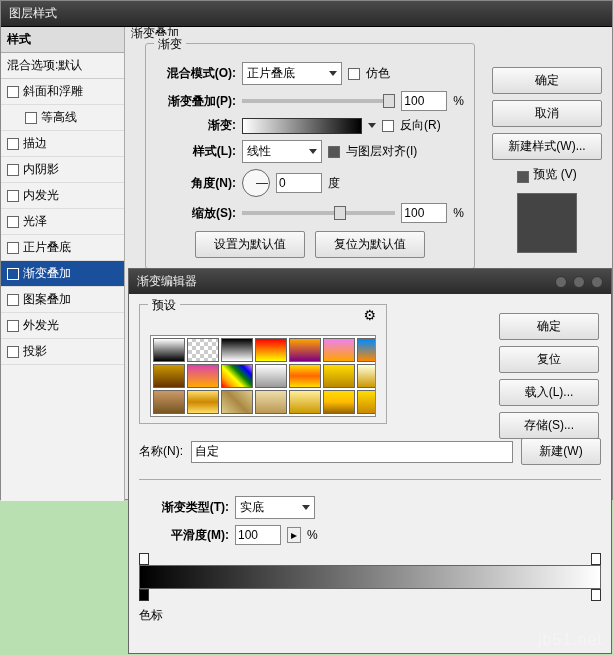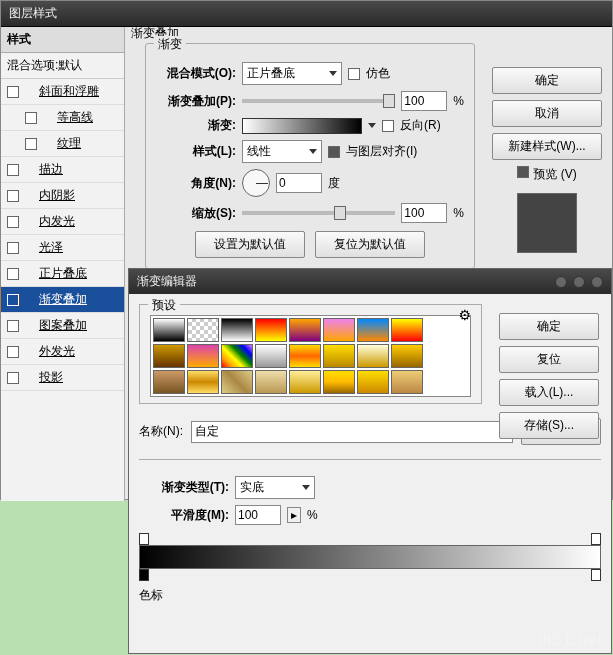--- a/index.html
+++ b/index.html
@@ -3,51 +3,51 @@
 <meta charset="utf-8">
 <style>
 * { box-sizing: border-box; margin: 0; padding: 0; font-family: "Microsoft YaHei", sans-serif; font-size: 12px; }
 body { background: linear-gradient(to bottom, #d9efd3 0%, #c8e6c0 40%, #1a1a1a 40%, #1a1a1a 75%, #b8e0b0 75%); width: 613px; height: 655px; position: relative; }
 .main-dialog { position: absolute; left: 0; top: 0; width: 613px; height: 500px; background: #e8e8e8; border: 1px solid #888; }
 .titlebar { background: linear-gradient(#4a4a4a, #2a2a2a); color: #eee; padding: 4px 8px; border-bottom: 1px solid #000; }
 .body { display: flex; height: calc(100% - 24px); }
 .style-list { width: 124px; border-right: 1px solid #aaa; background: #f2f2f2; }
 .style-list .head { background: #ddd; padding: 4px 6px; border-bottom: 1px solid #aaa; font-weight: bold; }
 .style-list .sub { padding: 4px 6px; border-bottom: 1px solid #ccc; }
-.style-list .item { padding: 4px 6px; display: flex; align-items: center; gap: 20px; border-bottom: 1px solid #ddd; cursor: pointer; text-decoration: underline; }
+.style-list .item { padding: 4px 6px; display: flex; align-items: center; gap: 4px; border-bottom: 1px solid #ddd; cursor: pointer; }
 .style-list .item.indent { padding-left: 24px; }
 .style-list .item.sel { background: #1a4f9c; color: #fff; }
 .chk { width: 12px; height: 12px; border: 1px solid #666; background: #fff; display: inline-block; }
 .content { flex: 1; padding: 10px; position: relative; }
 .rightcol { position: absolute; right: 10px; top: 40px; width: 110px; display: flex; flex-direction: column; gap: 6px; }
 .btn { background: linear-gradient(#fafafa,#e0e0e0); border: 1px solid #888; padding: 4px 0; text-align: center; cursor: pointer; border-radius: 2px; }
 .section-label { position: absolute; top: 38px; left: 140px; }
 .group { border: 1px solid #aaa; border-radius: 3px; padding: 12px 10px 10px 10px; margin-top: 6px; position: relative; width: 330px; margin-left: 10px; }
 .group > .legend { position: absolute; top: -8px; left: 8px; background: #e8e8e8; padding: 0 4px; }
 .row { display: flex; align-items: center; gap: 6px; margin: 6px 0; }
 .row label { width: 80px; text-align: right; font-weight: bold; }
 .select { border: 1px solid #888; padding: 2px 4px; background: #fff; min-width: 80px; display: flex; align-items: center; justify-content: space-between; }
 .tri { width: 0; height: 0; border-left: 4px solid transparent; border-right: 4px solid transparent; border-top: 5px solid #333; }
 .slider { flex: 1; height: 4px; background: #bbb; position: relative; }
 .slider .thumb { position: absolute; top: -5px; width: 12px; height: 14px; background: #ddd; border: 1px solid #666; }
 .num { width: 46px; border: 1px solid #888; padding: 2px; background: #fff; }
 .gradswatch { width: 120px; height: 16px; background: linear-gradient(to right,#fff,#000); border: 1px solid #333; }
 .angle { width: 28px; height: 28px; border: 1px solid #666; border-radius: 50%; background: #f8f8f8; position: relative; }
 .angle::after { content:''; position:absolute; left:50%; top:50%; width:12px; height:1px; background:#333; transform-origin:left; transform:rotate(0deg); }
-.pv-label { display: flex; align-items: flex-start; gap: 4px; justify-content: center; }
+.pv-label { display: flex; align-items: flex-end; gap: 4px; justify-content: center; }
 .preview { width: 60px; height: 60px; background: #444; border: 1px solid #666; margin: 4px auto 0; }
 .defaults { display: flex; gap: 10px; justify-content: center; margin-top: 8px; }
 
 
 .ge { position: absolute; left: 128px; top: 268px; width: 484px; height: 386px; background: #f0f0f0; border: 1px solid #666; }
 .ge-title { background: linear-gradient(#4a4a4a,#2a2a2a); color:#eee; padding: 4px 8px; display:flex; align-items:center; justify-content:space-between; }
 .ge-dots { display:flex; gap:6px; }
 .dot { width:12px; height:12px; border-radius:50%; background:#666; border:1px solid #333; }
 .ge-body { padding: 10px; }
-.presets { border: 1px solid #aaa; padding: 10px 10px 6px 10px; position: relative; width: 343px; }
+.presets { border: 1px solid #aaa; padding: 30px 10px 6px 10px; position: relative; width: 248px; }
 .presets .legend { position:absolute; top:-8px; left:8px; background:#f0f0f0; padding:0 4px; }
 .gear { position:absolute; right:10px; top:2px; font-size:14px; }
 .swatch-grid { display:grid; grid-template-columns:repeat(8,32px); gap:2px; max-height:120px; overflow:hidden; border:1px solid #888; padding:2px; background:#fff; }
 .sw { width:32px; height:24px; border:1px solid #666; }
 .ge-right { position:absolute; right:12px; top:44px; width:100px; display:flex; flex-direction:column; gap:6px; }
 .name-row { display:flex; align-items:center; gap:8px; margin-top:14px; }
 .name-input { flex:1; border:1px solid #888; padding:3px; background:#fff; }
 .gtype { border-top:1px solid #aaa; margin-top:14px; padding-top:10px; }
 .ramp { margin-top:20px; position:relative; }
 .ramp-bar { height:24px; background:linear-gradient(to right,#000,#fff); border:1px solid #666; }
@@ -66,24 +66,20 @@
     <div class="style-list">
       <div class="head">样式</div>
       <div class="sub">混合选项:默认</div>
       <div class="item">
           <span class="chk"></span>
           <span>斜面和浮雕</span>
         </div>
       <div class="item indent">
           <span class="chk"></span>
           <span>等高线</span>
-        </div>
-      <div class="item indent">
-          <span class="chk"></span>
-          <span>纹理</span>
         </div>
       <div class="item">
           <span class="chk"></span>
           <span>描边</span>
         </div>
       <div class="item">
           <span class="chk"></span>
           <span>内阴影</span>
         </div>
       <div class="item">

